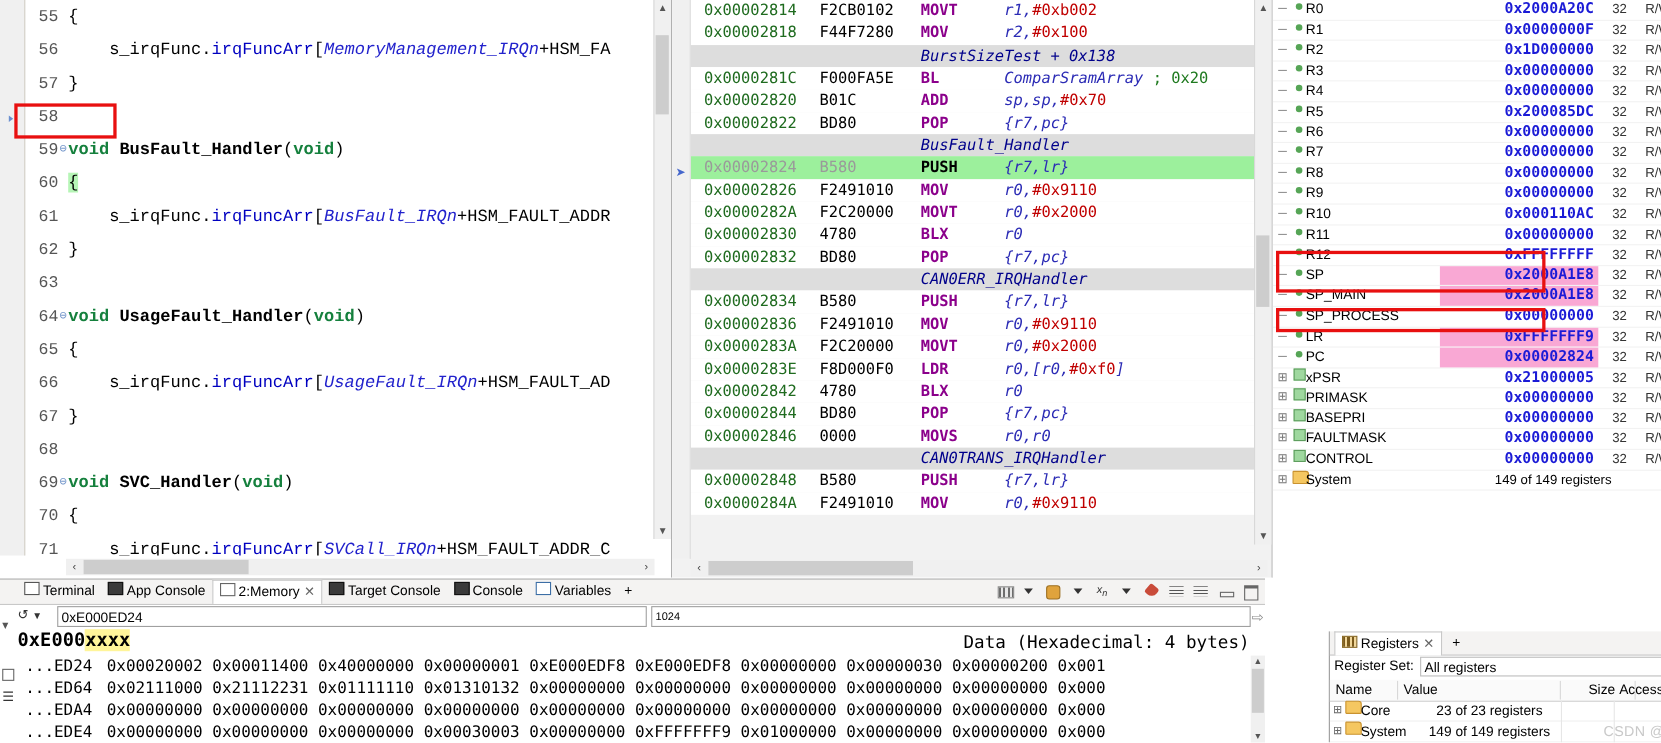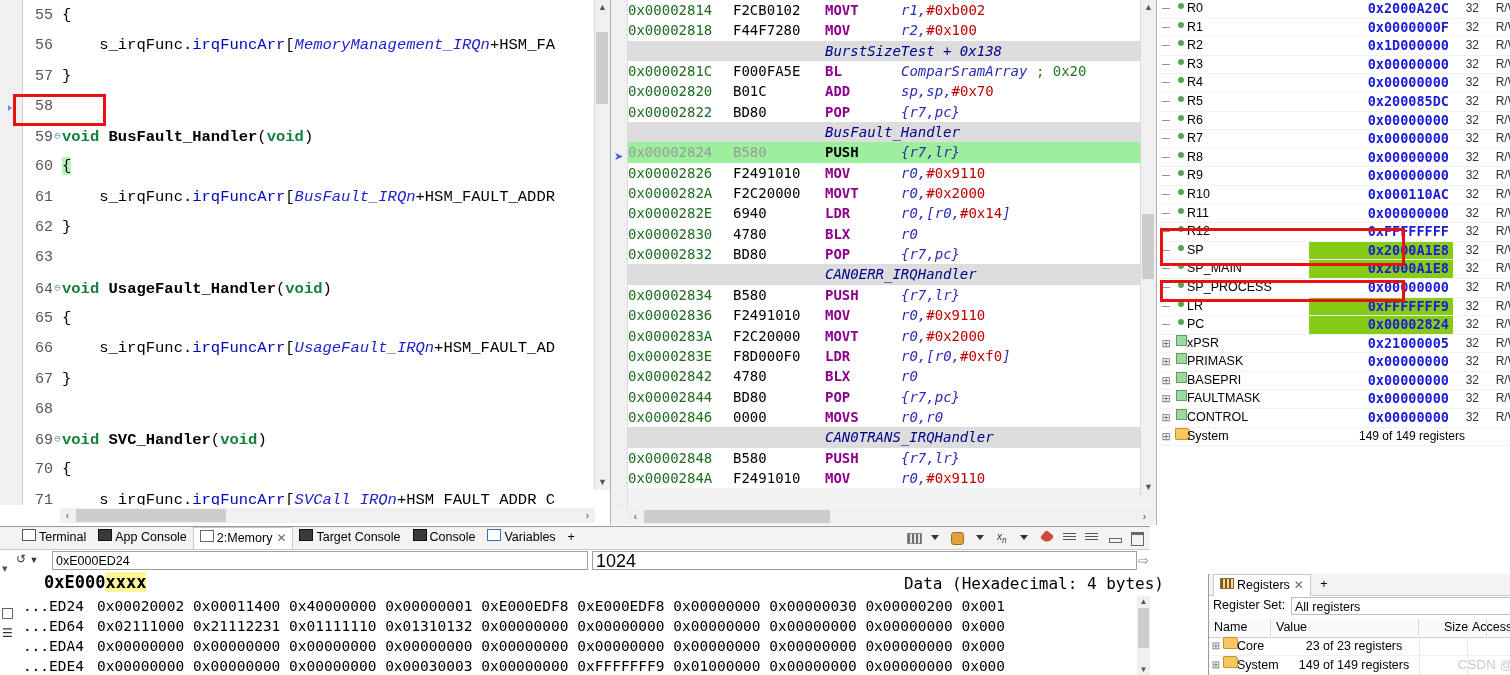--- a/index.html
+++ b/index.html
@@ -39,21 +39,21 @@
   #ed-hsb .la,#ed-hsb .ra{position:absolute;top:0;width:15px;height:15px;text-align:center;line-height:15px;color:#444;font-size:10px;}
   #ed-hsb .la{left:0;} #ed-hsb .ra{right:0;}
   .redbox{position:absolute;border:3px solid #e81010;box-sizing:border-box;pointer-events:none;}
 
   
   #disasm{position:absolute;left:611px;top:0;width:545px;height:525px;background:#f2f2f2;
           border-right:1px solid #b0b0b0;overflow:hidden;}
   #dis-ruler{position:absolute;left:0;top:0;width:16px;height:508px;background:#f0f0f0;border-right:1px solid #dcdcdc;}
   #dis-rows{position:absolute;left:17px;top:0;right:16px;height:508px;overflow:hidden;}
   .drow{height:20.35px;line-height:20.35px;white-space:pre;font-family:"DejaVu Sans Mono","Liberation Mono",monospace;font-size:14px;background:#fff;}
-  .drow .addr{display:inline-block;width:105px;color:#1f6b1f;}
+  .drow .addr{display:inline-block;width:105px;color:#1f6b1f;margin-left:12px;}
   .drow .opc{display:inline-block;width:92px;color:#000;}
   .drow .mn{display:inline-block;width:76px;color:#8b008b;font-weight:bold;}
   .drow .ops{color:#2b2bb5;font-style:italic;}
   .drow .imm{color:#c00000;font-style:normal;}
   .drow.label{background:#ddd;font-style:italic;}
   .drow.label .addr{background:#c8c8c8;}
   .drow.label .opc{background:#c8c8c8;}
   .drow.label .lbl{color:#00008b;font-family:"DejaVu Sans Mono","Liberation Mono",monospace;}
   .drow.pc{background:#9cf09c;}
   .drow.pc .addr,.drow.pc .opc{color:#9a9a9a;}
@@ -71,21 +71,21 @@
 
   
   #regtop{position:absolute;left:1157px;top:0;width:353px;height:525px;background:#fff;overflow:hidden;}
   .rrow{height:17.6px;line-height:17.6px;white-space:nowrap;border-bottom:1px solid #f2f2f2;}
   .rtree{display:inline-block;width:18px;text-align:center;color:#777;font-size:11px;vertical-align:top;}
   .rdot{display:inline-block;width:12px;vertical-align:top;text-align:center;}
   .rdot i{display:inline-block;width:6px;height:6px;border-radius:50%;background:#56a556;vertical-align:3px;}
   .rname{display:inline-block;width:122px;font-size:12.5px;color:#000;vertical-align:top;}
   .rval{display:inline-block;width:140px;text-align:right;color:#1b1bd6;font-family:"DejaVu Sans Mono","Liberation Mono",monospace;
         font-size:13.5px;font-weight:bold;vertical-align:top;padding-right:4px;}
-  .rval.hi{background:#84cc16;}
+  .rval.hi{background:#f9a8d4;}
   .rsize{display:inline-block;width:26px;text-align:right;font-size:12px;color:#333;vertical-align:top;}
   .racc{display:inline-block;width:40px;text-align:right;font-size:12px;color:#333;vertical-align:top;padding-right:4px;}
   .rrow.group .rname{width:150px;}
   .rrow.group .rval{width:150px;text-align:center;font-family:"Liberation Sans",sans-serif;color:#000;font-weight:normal;font-size:12px;}
   .folder{display:inline-block;width:13px;height:10px;background:#f5c761;border:1px solid #c9922f;border-radius:1px 3px 1px 1px;vertical-align:1px;}
   .sqdot{display:inline-block;width:9px;height:9px;background:#9fd89f;border:1px solid #5e9e5e;vertical-align:1px;}
 
   
   #membox{position:absolute;left:0;top:526px;width:1150px;height:149px;background:#fff;border-top:1px solid #9a9a9a;}
   #memtabs{position:absolute;left:0;top:0;width:1150px;height:22px;background:#f4f3f2;border-bottom:1px solid #c8c8c8;}
@@ -107,23 +107,23 @@
   .tbi .pin{position:absolute;left:3px;top:3px;width:10px;height:10px;background:#c94b3a;transform:rotate(40deg);border-radius:2px 2px 6px 2px;}
   .tbi .lines{position:absolute;left:2px;top:4px;width:13px;height:9px;background:
      repeating-linear-gradient(180deg,#555 0 1px,transparent 1px 3px);}
   .tbi .min{position:absolute;left:3px;top:9px;width:11px;height:3px;border:1px solid #666;}
   .tbi .max{position:absolute;left:3px;top:3px;width:11px;height:10px;border:1px solid #666;border-top-width:3px;}
   #memaddrrow{position:absolute;left:0;top:23px;width:1150px;height:22px;}
   #histbtn{position:absolute;left:16px;top:2px;width:34px;height:18px;font-size:12px;color:#333;}
   #memaddr{position:absolute;left:52px;top:1px;width:536px;height:19px;border:1px solid #a0a0a0;background:#fff;
            font-size:12.5px;line-height:19px;padding-left:3px;box-sizing:border-box;}
   #memsize{position:absolute;left:592px;top:1px;width:545px;height:19px;border:1px solid #a0a0a0;background:#fff;
-           font-size:18px;line-height:19px;padding-left:3px;box-sizing:border-box;}
+           font-size:10px;line-height:19px;padding-left:3px;box-sizing:border-box;}
   #memgo{position:absolute;left:1138px;top:3px;font-size:13px;color:#8a8a8a;}
-  #memhdr{position:absolute;left:0;top:45px;width:1150px;height:24px;margin-left:28px;}
+  #memhdr{position:absolute;left:0;top:45px;width:1150px;height:24px;}
   #memhdr-left{position:absolute;left:16px;top:0;font-family:"DejaVu Sans Mono","Liberation Mono",monospace;font-size:17px;font-weight:bold;}
   #memhdr-left .hi{background:#fff59a;}
   #memhdr-right{position:absolute;right:14px;top:2px;font-family:"DejaVu Sans Mono","Liberation Mono",monospace;font-size:16px;}
   #memrows{position:absolute;left:0;top:69px;width:1150px;height:80px;overflow:hidden;}
   .mrow{height:20.1px;line-height:20.1px;white-space:pre;font-family:"DejaVu Sans Mono","Liberation Mono",monospace;font-size:14.5px;}
   .mrow .maddr{display:inline-block;width:84px;text-align:right;padding-right:13px;}
   #memleftcol{position:absolute;left:0;top:45px;width:16px;height:104px;}
   .lefticon{position:absolute;left:2px;width:12px;height:12px;}
   #mem-vsb{position:absolute;right:0;top:69px;width:13px;height:80px;background:#f0f0f0;}
   #mem-vsb .thumb{position:absolute;left:1px;top:12px;width:11px;height:40px;background:#cdcdcd;}
@@ -202,21 +202,20 @@
         <div class="drow"><span class="addr">0x00002814</span><span class="opc">F2CB0102</span><span class="mn">MOVT</span><span class="ops">r1,<span class="imm">#0xb002</span></span></div>
         <div class="drow"><span class="addr">0x00002818</span><span class="opc">F44F7280</span><span class="mn">MOV</span><span class="ops">r2,<span class="imm">#0x100</span></span></div>
         <div class="drow label"><span class="addr"></span><span class="opc"></span><span class="lbl">BurstSizeTest + 0x138</span></div>
         <div class="drow"><span class="addr">0x0000281C</span><span class="opc">F000FA5E</span><span class="mn">BL</span><span class="ops">ComparSramArray</span> <span class="cmt">; 0x20</span></div>
         <div class="drow"><span class="addr">0x00002820</span><span class="opc">B01C</span><span class="mn">ADD</span><span class="ops">sp,sp,<span class="imm">#0x70</span></span></div>
         <div class="drow"><span class="addr">0x00002822</span><span class="opc">BD80</span><span class="mn">POP</span><span class="ops">{r7,pc}</span></div>
         <div class="drow label"><span class="addr"></span><span class="opc"></span><span class="lbl">BusFault_Handler</span></div>
         <div class="drow pc"><span class="addr">0x00002824</span><span class="opc">B580</span><span class="mn">PUSH</span><span class="ops">{r7,lr}</span></div>
         <div class="drow"><span class="addr">0x00002826</span><span class="opc">F2491010</span><span class="mn">MOV</span><span class="ops">r0,<span class="imm">#0x9110</span></span></div>
         <div class="drow"><span class="addr">0x0000282A</span><span class="opc">F2C20000</span><span class="mn">MOVT</span><span class="ops">r0,<span class="imm">#0x2000</span></span></div>
-        <div class="drow"><span class="addr">0x0000282E</span><span class="opc">6940</span><span class="mn">LDR</span><span class="ops">r0,[r0,<span class="imm">#0x14</span>]</span></div>
         <div class="drow"><span class="addr">0x00002830</span><span class="opc">4780</span><span class="mn">BLX</span><span class="ops">r0</span></div>
         <div class="drow"><span class="addr">0x00002832</span><span class="opc">BD80</span><span class="mn">POP</span><span class="ops">{r7,pc}</span></div>
         <div class="drow label"><span class="addr"></span><span class="opc"></span><span class="lbl">CAN0ERR_IRQHandler</span></div>
         <div class="drow"><span class="addr">0x00002834</span><span class="opc">B580</span><span class="mn">PUSH</span><span class="ops">{r7,lr}</span></div>
         <div class="drow"><span class="addr">0x00002836</span><span class="opc">F2491010</span><span class="mn">MOV</span><span class="ops">r0,<span class="imm">#0x9110</span></span></div>
         <div class="drow"><span class="addr">0x0000283A</span><span class="opc">F2C20000</span><span class="mn">MOVT</span><span class="ops">r0,<span class="imm">#0x2000</span></span></div>
         <div class="drow"><span class="addr">0x0000283E</span><span class="opc">F8D000F0</span><span class="mn">LDR</span><span class="ops">r0,[r0,<span class="imm">#0xf0</span>]</span></div>
         <div class="drow"><span class="addr">0x00002842</span><span class="opc">4780</span><span class="mn">BLX</span><span class="ops">r0</span></div>
         <div class="drow"><span class="addr">0x00002844</span><span class="opc">BD80</span><span class="mn">POP</span><span class="ops">{r7,pc}</span></div>
         <div class="drow"><span class="addr">0x00002846</span><span class="opc">0000</span><span class="mn">MOVS</span><span class="ops">r0,r0</span></div>

